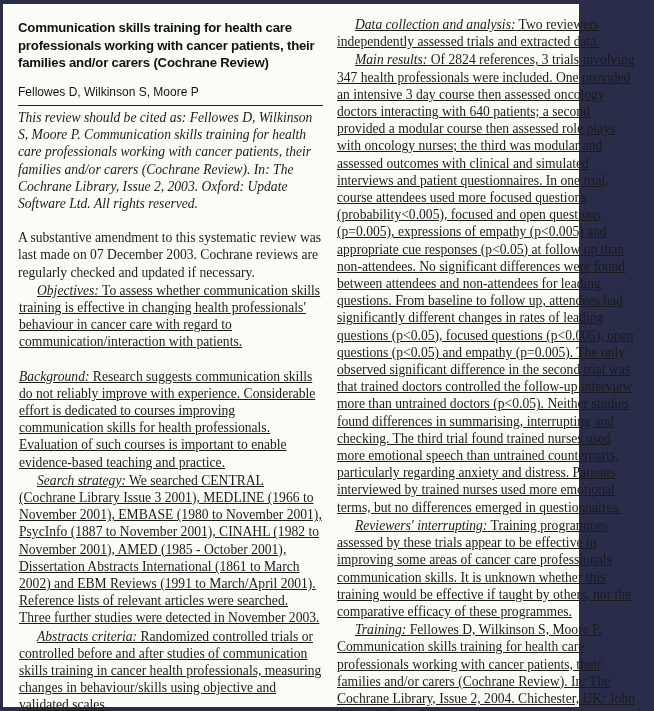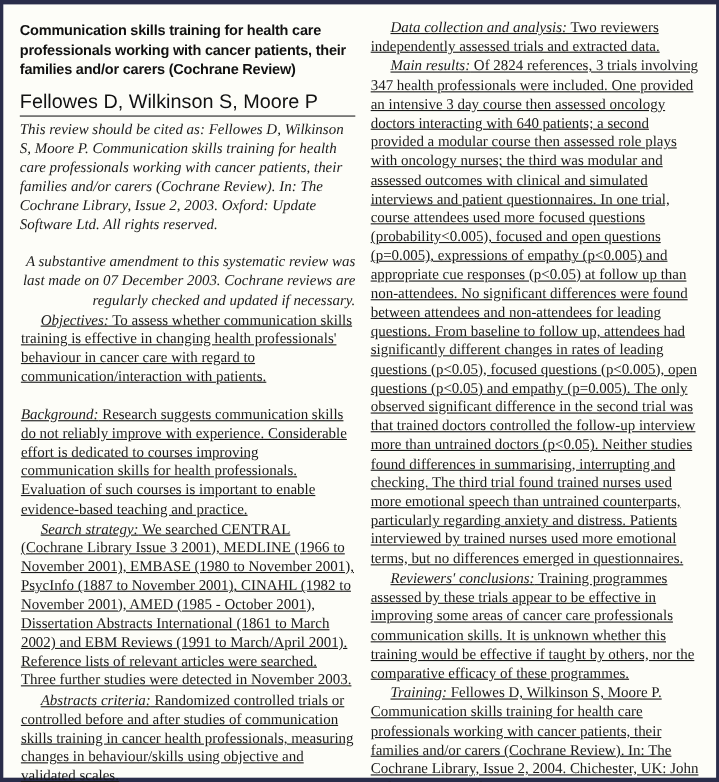--- a/index.html
+++ b/index.html
@@ -4,21 +4,21 @@
   <style>
     html, body { margin: 0; padding: 0; }
     body {
       width: 654px; height: 711px;
       background: #2a2d4a;
       overflow: hidden;
     }
     .page {
       position: absolute;
       left: 3px; top: 4px;
-      width: 648px; height: 703px;
+      width: 576px; height: 703px;
       background: #fdfdf8;
       box-sizing: border-box;
     }
     .col {
       position: absolute;
       top: 0;
       font-family: "Liberation Serif", "DejaVu Serif", serif;
       font-size: 13.6px;
       line-height: 17.2px;
       color: #1b1b1b;
@@ -29,34 +29,32 @@
       font-family: "Liberation Sans", "DejaVu Sans", sans-serif;
       font-weight: bold;
       font-size: 13.2px;
       line-height: 17.6px;
       margin-top: 15px;
       letter-spacing: -0.2px;
       color: #111;
     }
     .authors {
       font-family: "Liberation Sans", "DejaVu Sans", sans-serif;
-      font-size: 18px;
+      font-size: 12px;
       margin-top: 12px;
       padding-bottom: 4px;
       border-bottom: 1px solid #222;
       color: #111;
     }
     .cite-note {
       font-style: italic;
       margin-top: 3px;
     }
     .amend-note {
-      font-style: italic;
       margin-top: 17px;
-      text-align: right;
     }
     .para { margin: 1px; text-decoration: underline; }
     .para.indent { text-indent: 18px; }
     .para.first { margin-top: 17px; }
     .lead { font-style: italic; }
     .col-right .para.first-right { margin-top: 12px; }
   </style>
 </head>
 <body>
 
@@ -75,18 +73,18 @@
     <p class="para indent"><span class="lead">Search strategy:</span><span> We searched CENTRAL (Cochrane Library Issue 3 2001), MEDLINE (1966 to November 2001), EMBASE (1980 to November 2001), PsycInfo (1887 to November 2001), CINAHL (1982 to November 2001), AMED (1985 - October 2001), Dissertation Abstracts International (1861 to March 2002) and EBM Reviews (1991 to March/April 2001). Reference lists of relevant articles were searched. Three further studies were detected in November 2003.</span></p>
 
     <p class="para indent"><span class="lead">Abstracts criteria:</span><span> Randomized controlled trials or controlled before and after studies of communication skills training in cancer health professionals, measuring changes in behaviour/skills using objective and validated scales.</span></p>
   </div>
 
   <div class="col col-right">
     <p class="para indent first-right"><span class="lead">Data collection and analysis:</span><span> Two reviewers independently assessed trials and extracted data.</span></p>
 
     <p class="para indent"><span class="lead">Main results:</span><span> Of 2824 references, 3 trials involving 347 health professionals were included. One provided an intensive 3 day course then assessed oncology doctors interacting with 640 patients; a second provided a modular course then assessed role plays with oncology nurses; the third was modular and assessed outcomes with clinical and simulated interviews and patient questionnaires. In one trial, course attendees used more focused questions (probability&lt;0.005), focused and open questions (p=0.005), expressions of empathy (p&lt;0.005) and appropriate cue responses (p&lt;0.05) at follow up than non-attendees. No significant differences were found between attendees and non-attendees for leading questions. From baseline to follow up, attendees had significantly different changes in rates of leading questions (p&lt;0.05), focused questions (p&lt;0.005), open questions (p&lt;0.05) and empathy (p=0.005). The only observed significant difference in the second trial was that trained doctors controlled the follow-up interview more than untrained doctors (p&lt;0.05). Neither studies found differences in summarising, interrupting and checking. The third trial found trained nurses used more emotional speech than untrained counterparts, particularly regarding anxiety and distress. Patients interviewed by trained nurses used more emotional terms, but no differences emerged in questionnaires.</span></p>
 
-    <p class="para indent"><span class="lead">Reviewers' conclusions:</span><span> Training programmes assessed by these trials appear to be effective in improving some areas of cancer care professionals communication skills. It is unknown whether this training would be effective if taught by others, nor the comparative efficacy of these programmes.</span></p>
+    <p class="para indent"><span class="lead">Reviewers' interrupting:</span><span> Training programmes assessed by these trials appear to be effective in improving some areas of cancer care professionals communication skills. It is unknown whether this training would be effective if taught by others, nor the comparative efficacy of these programmes.</span></p>
 
     <p class="para indent"><span class="lead">Training:</span><span> Fellowes D, Wilkinson S, Moore P. Communication skills training for health care professionals working with cancer patients, their families and/or carers (Cochrane Review). In: The Cochrane Library, Issue 2, 2004. Chichester, UK: John Wiley &amp; Sons, Ltd.</span></p>
   </div>
 
 </div>
 
 </body></html>

